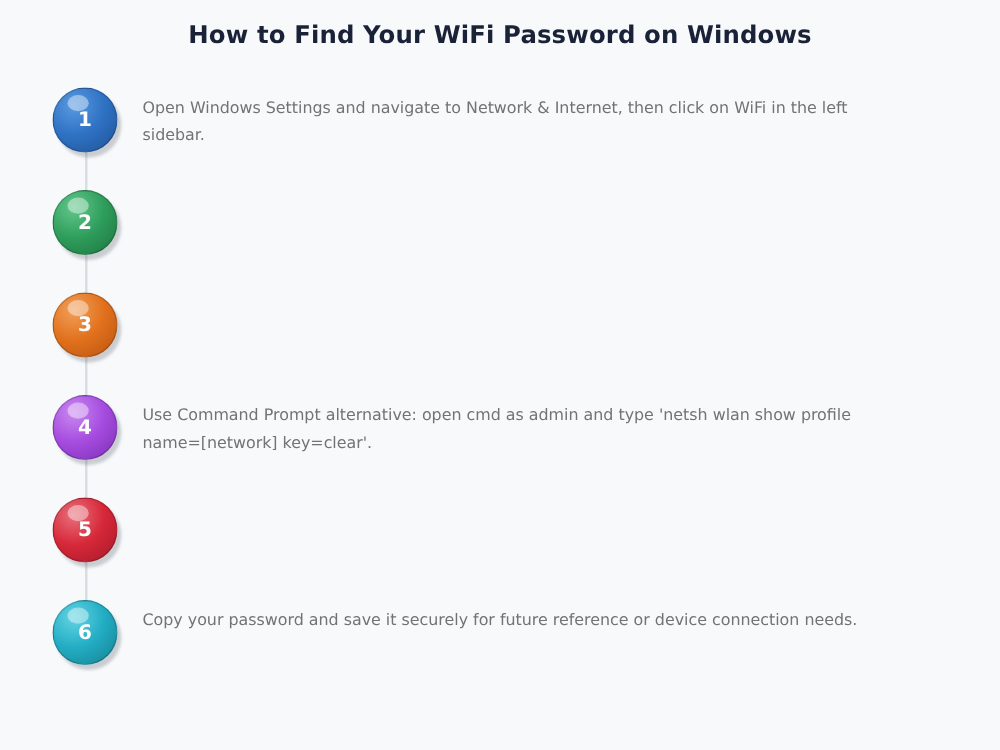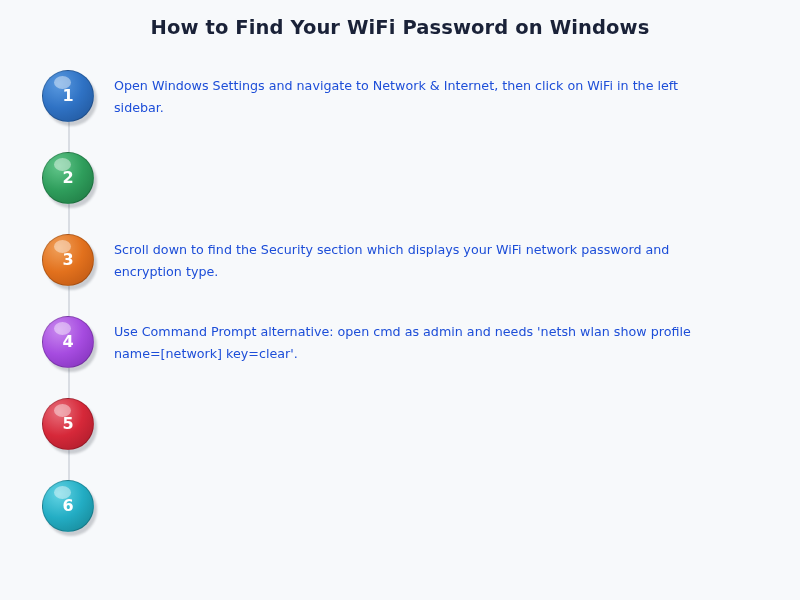--- a/index.html
+++ b/index.html
@@ -101,21 +101,21 @@
     z-index: 2;
     line-height: 1;
   }
   .step-text {
     position: absolute;
     left: 114px;
     top: 13px;
     width: 610px;
     font-size: 12.7px;
     line-height: 1.72;
-    color: #1d4ed8;
+    color: #737373;
     font-family: "DejaVu Sans", sans-serif;
   }
 </style>
 </head>
 <body>
 
 <div id="page">
   <div id="title">How to Find Your WiFi Password on Windows</div>
   <div id="steps">
     <div class="connector"></div>
@@ -142,48 +142,48 @@
     </div>
 
     <div class="step">
       <div class="bubble-wrap">
         <div class="bubble-shadow"></div>
         <div class="bubble" style="background:radial-gradient(circle at 32% 26%, #f0a05a 0%, #e2711d 48%, #b85412 100%);">
           <div class="gloss"></div>
           <span class="num">3</span>
         </div>
       </div>
-      <div class="step-text">Scroll down to find the Security section which displays your WiFi network password and encryption type.</div>
     </div>
 
     <div class="step">
       <div class="bubble-wrap">
         <div class="bubble-shadow"></div>
         <div class="bubble" style="background:radial-gradient(circle at 32% 26%, #c989ef 0%, #a64ce0 48%, #7d2fb5 100%);">
           <div class="gloss"></div>
           <span class="num">4</span>
         </div>
       </div>
-      <div class="step-text">Use Command Prompt alternative: open cmd as admin and needs 'netsh wlan show profile name=[network] key=clear'.</div>
+      <div class="step-text">Use Command Prompt alternative: open cmd as admin and type 'netsh wlan show profile name=[network] key=clear'.</div>
     </div>
 
     <div class="step">
       <div class="bubble-wrap">
         <div class="bubble-shadow"></div>
         <div class="bubble" style="background:radial-gradient(circle at 32% 26%, #e8707c 0%, #d62839 48%, #a51a29 100%);">
           <div class="gloss"></div>
           <span class="num">5</span>
         </div>
       </div>
     </div>
 
     <div class="step">
       <div class="bubble-wrap">
         <div class="bubble-shadow"></div>
         <div class="bubble" style="background:radial-gradient(circle at 32% 26%, #63d4e4 0%, #23adc4 48%, #15818f 100%);">
           <div class="gloss"></div>
           <span class="num">6</span>
         </div>
       </div>
+      <div class="step-text">Copy your password and save it securely for future reference or device connection needs.</div>
     </div>
 
   </div>
 </div>
 
 </body></html>

